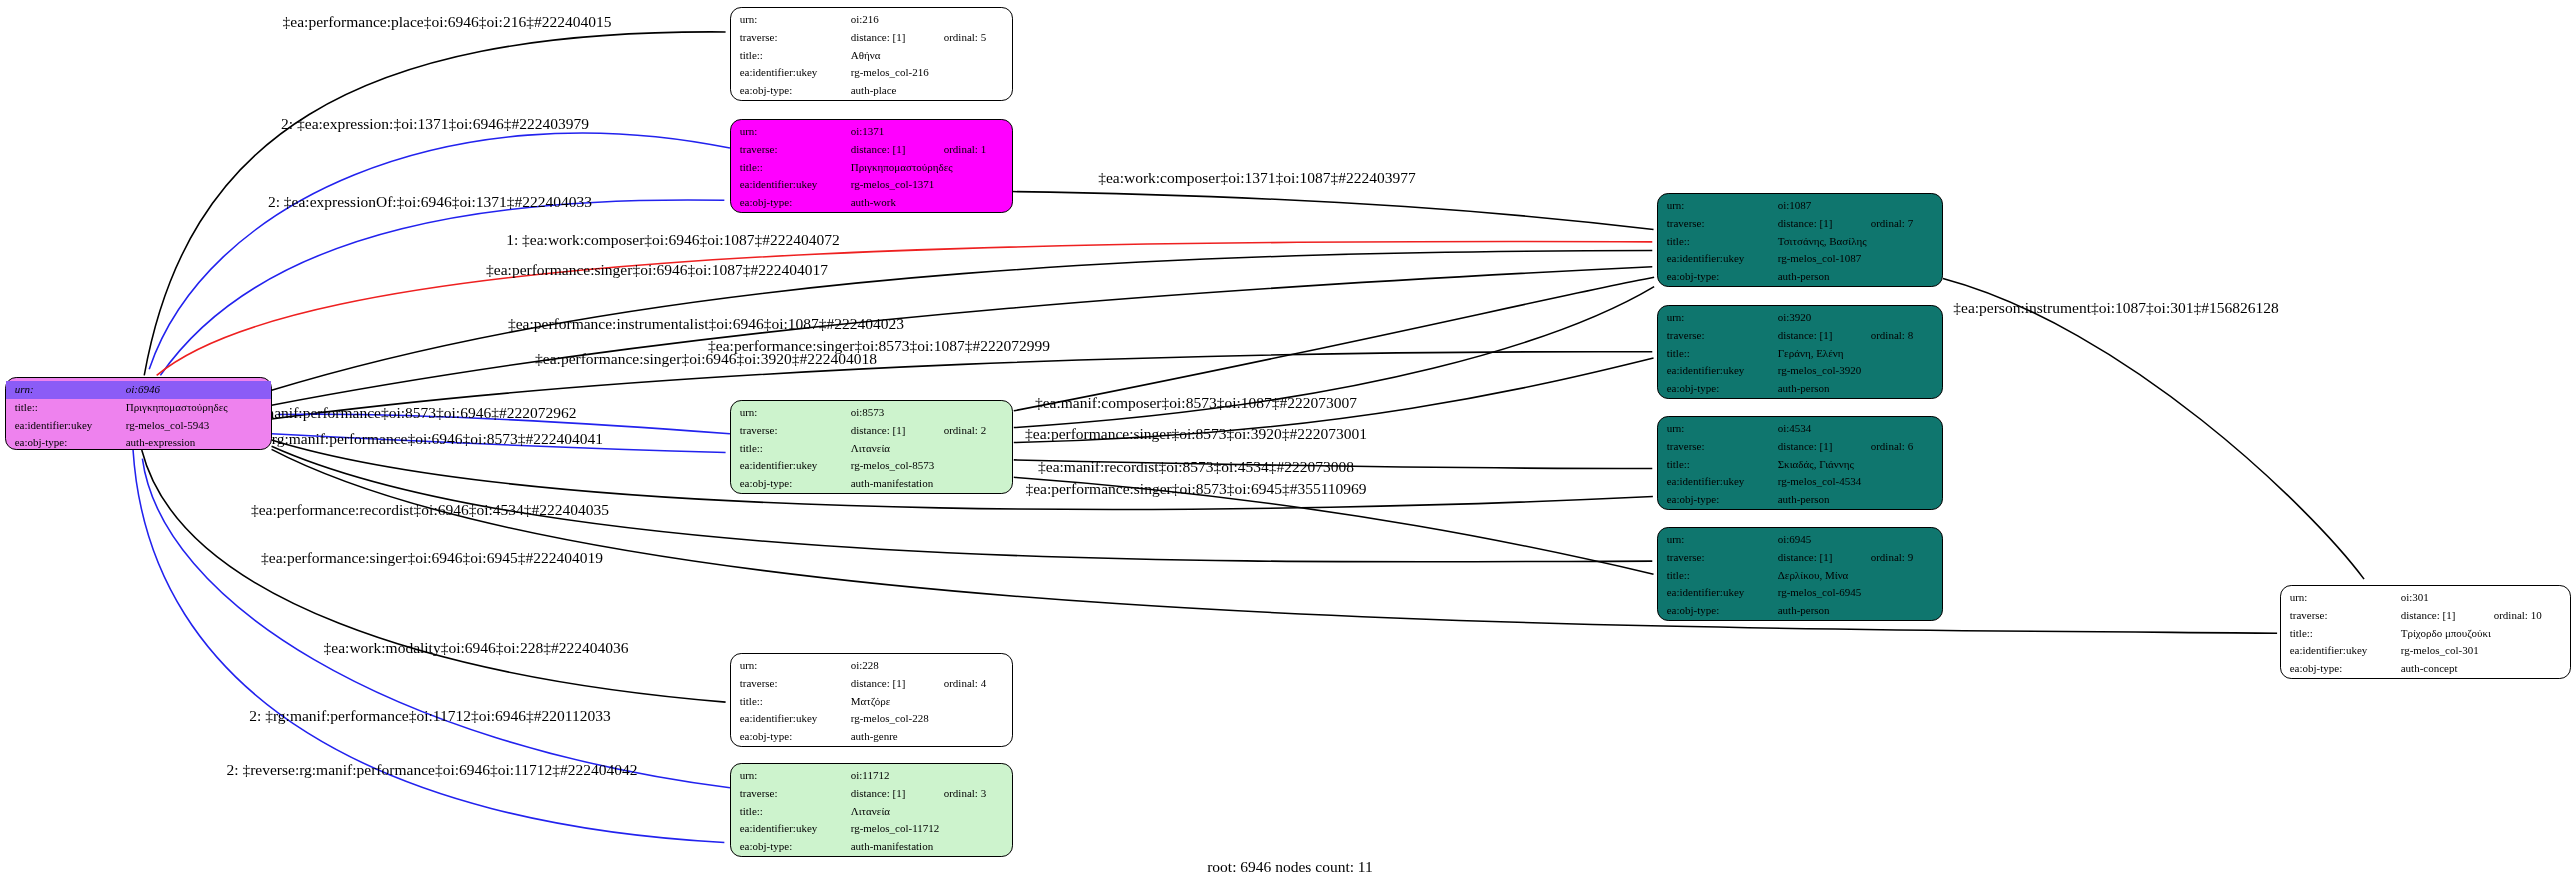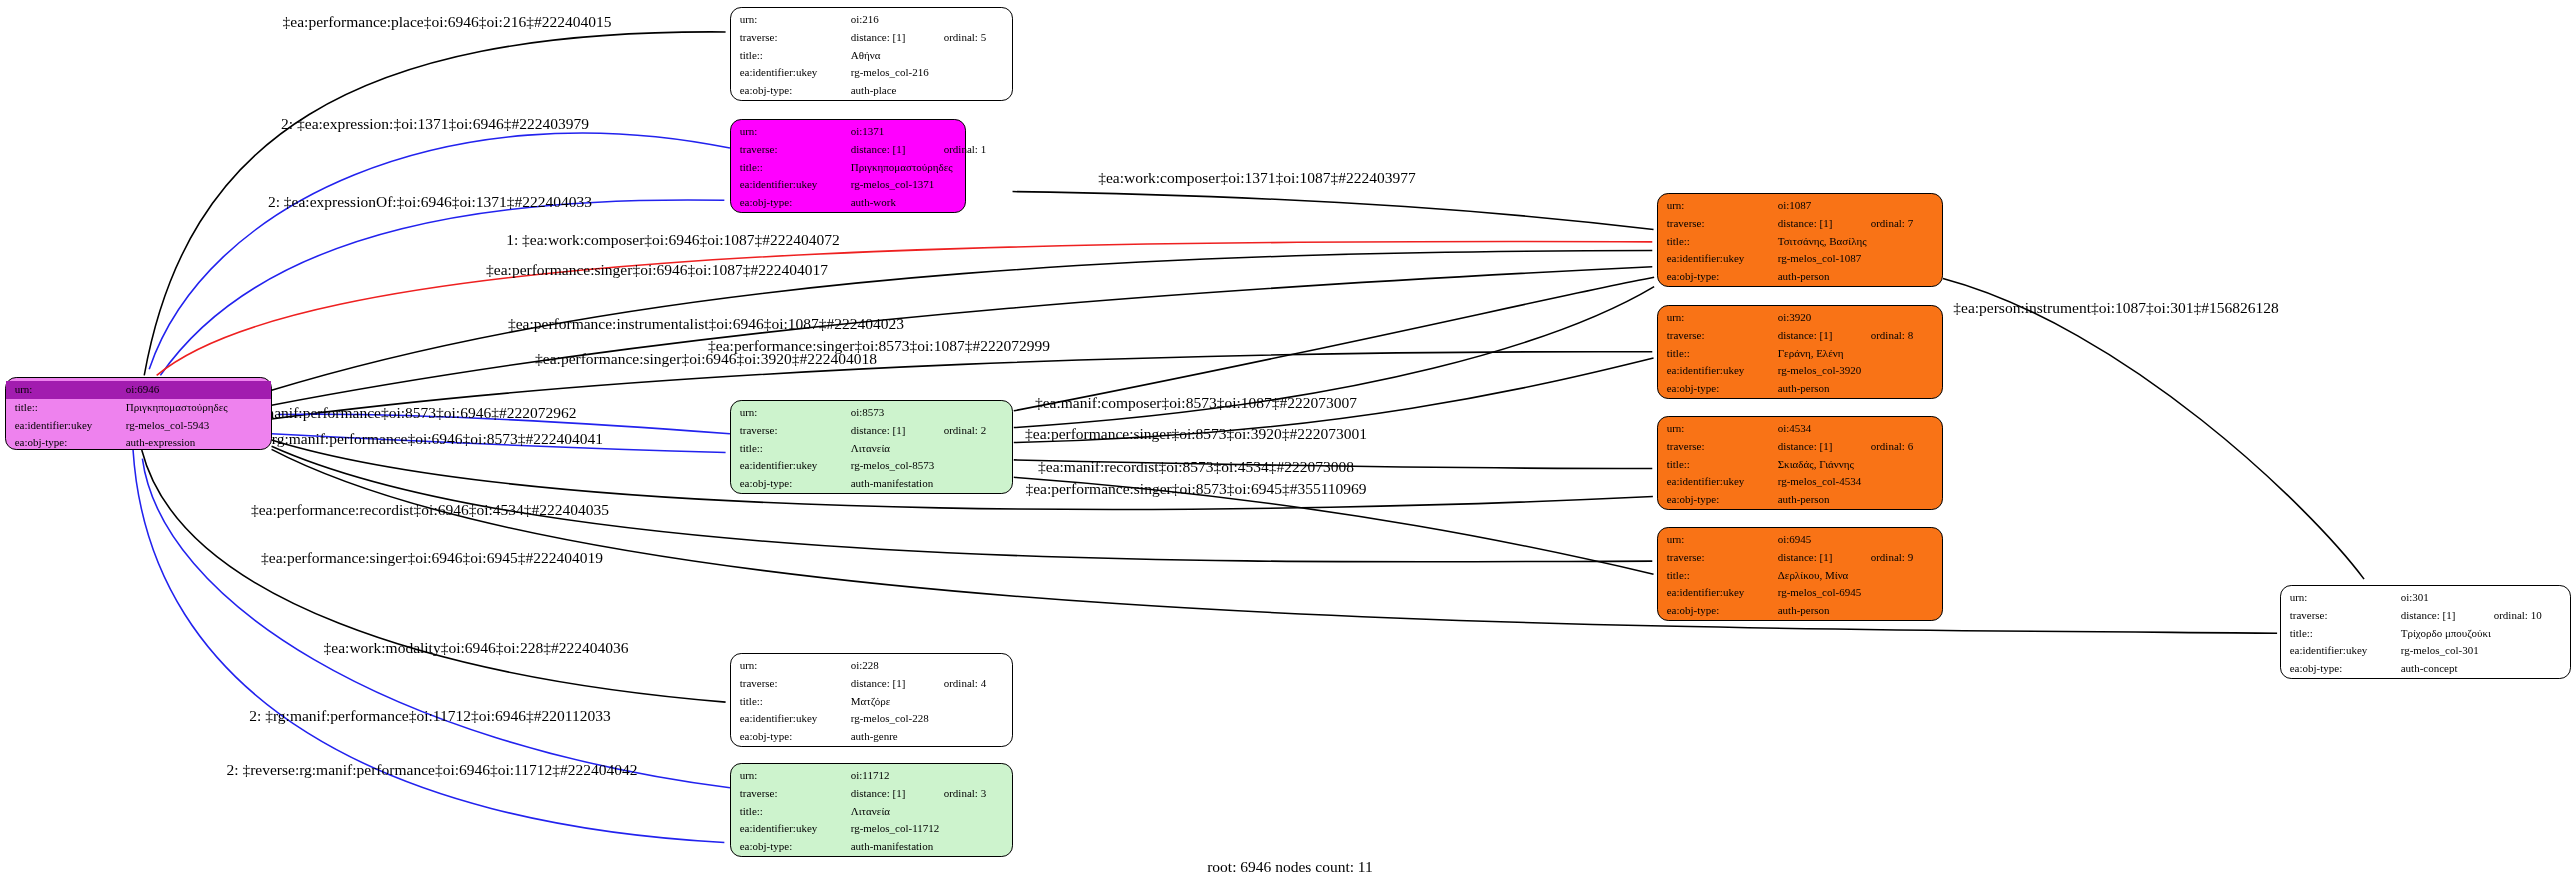--- a/index.html
+++ b/index.html
@@ -9,24 +9,24 @@
   svg.edges{position:absolute;left:0;top:0;width:2576px;height:877px;}
   svg.edges path{fill:none;stroke-width:2.5px;}
   .e-black{stroke:#000000;}
   .e-blue{stroke:#2222EE;}
   .e-red{stroke:#EE2020;stroke-width:3px;}
   .node{position:absolute;border:1.6px solid #000;border-radius:11.2px;
         padding:3.1px 0;box-sizing:border-box;background:#fff;font-size:11px;}
   .fill-expr{background:#EE82EE;}
   .fill-work{background:#FF00FF;}
   .fill-manif{background:#CDF3CD;}
-  .fill-person{background:#f97316;font-family:Liberation Serif, serif;}
+  .fill-person{background:#0f766e;font-family:Liberation Serif, serif;}
   .fill-plain{background:#ffffff;}
   .row{line-height:17.7px;white-space:nowrap;padding:0 8.7px;}
-  .row.urn-green{background:#a21caf;}
+  .row.urn-green{background:#8b5cf6;font-style:italic;}
   .k{display:inline-block;width:111px;vertical-align:top;}
   .v{vertical-align:top;}
   .dist{display:inline-block;width:93px;}
   .elabel{position:absolute;transform:translateX(-50%);white-space:nowrap;
           font-size:15.5px;line-height:17.4px;}
   .footer-label{position:absolute;transform:translateX(-50%);white-space:nowrap;
           font-size:15.5px;}
 </style>
 </head>
 <body>
@@ -99,21 +99,21 @@
   </div>
 
   <div class="node fill-plain" style="left:730px;top:3.1px;width:283px;height:94px">
     <div class="row"><span class="k">urn:</span><span class="v">oi:216</span></div>
     <div class="row"><span class="k">traverse:</span><span class="v dist">distance: [1]</span><span class="v">ordinal: 5</span></div>
     <div class="row"><span class="k">title::</span><span class="v">Αθήνα</span></div>
     <div class="row"><span class="k">ea:identifier:ukey</span><span class="v">rg-melos_col-216</span></div>
     <div class="row"><span class="k">ea:obj-type:</span><span class="v">auth-place</span></div>
   </div>
 
-  <div class="node fill-work" style="left:730px;top:115px;width:236px;height:94px">
+  <div class="node fill-work" style="left:730px;top:115px;width:283px;height:94px">
     <div class="row"><span class="k">urn:</span><span class="v">oi:1371</span></div>
     <div class="row"><span class="k">traverse:</span><span class="v dist">distance: [1]</span><span class="v">ordinal: 1</span></div>
     <div class="row"><span class="k">title::</span><span class="v">Πριγκηπομαστούρηδες</span></div>
     <div class="row"><span class="k">ea:identifier:ukey</span><span class="v">rg-melos_col-1371</span></div>
     <div class="row"><span class="k">ea:obj-type:</span><span class="v">auth-work</span></div>
   </div>
 
   <div class="node fill-manif" style="left:730px;top:396px;width:283px;height:94px">
     <div class="row"><span class="k">urn:</span><span class="v">oi:8573</span></div>
     <div class="row"><span class="k">traverse:</span><span class="v dist">distance: [1]</span><span class="v">ordinal: 2</span></div>

